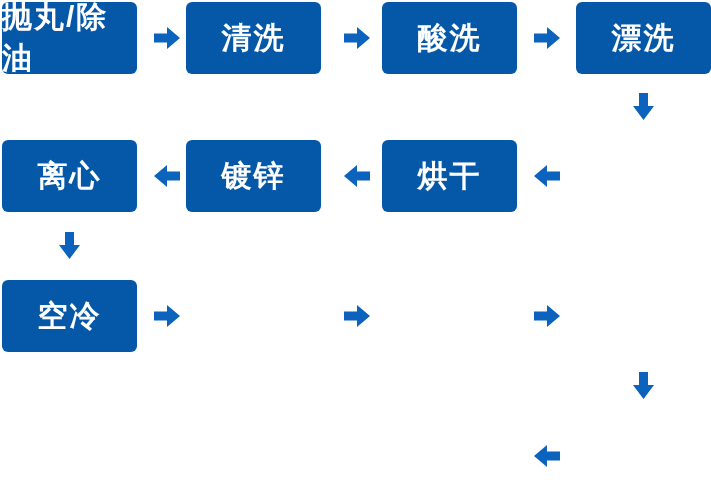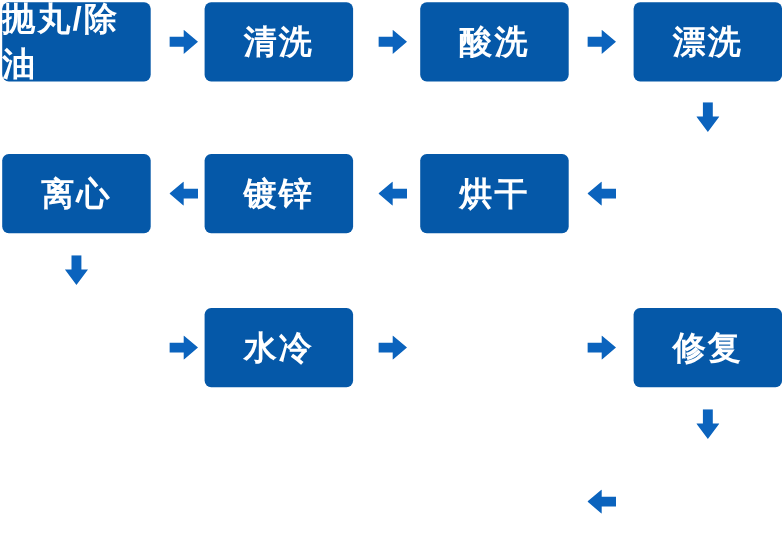--- a/index.html
+++ b/index.html
@@ -95,37 +95,36 @@
       </svg>
     </div>
   <div class="node c0 r1">离心</div>
 
   <div class="arrow dc0 dv1">
       <svg width="21" height="27" viewBox="0 0 21 27">
         <polygon points="6,0 15,0 15,13 21,13 10.5,27 0,13 6,13"></polygon>
       </svg>
     </div>
 
+  <div class="node c0 r2">空冷</div>
   <div class="arrow ag0 ar2">
       <svg width="26" height="22" viewBox="0 0 26 22">
         <polygon points="0,6.5 13,6.5 13,0 26,11 13,22 13,15.5 0,15.5"></polygon>
       </svg>
     </div>
-  <div class="node c1 r2">水冷</div>
   <div class="arrow ag1 ar2">
       <svg width="26" height="22" viewBox="0 0 26 22">
         <polygon points="0,6.5 13,6.5 13,0 26,11 13,22 13,15.5 0,15.5"></polygon>
       </svg>
     </div>
   <div class="arrow ag2 ar2">
       <svg width="26" height="22" viewBox="0 0 26 22">
         <polygon points="0,6.5 13,6.5 13,0 26,11 13,22 13,15.5 0,15.5"></polygon>
       </svg>
     </div>
-  <div class="node c3 r2">修复</div>
 
   <div class="arrow dc3 dv2">
       <svg width="21" height="27" viewBox="0 0 21 27">
         <polygon points="6,0 15,0 15,13 21,13 10.5,27 0,13 6,13"></polygon>
       </svg>
     </div>
 
   <div class="arrow ag2 ar3">
       <svg width="26" height="22" viewBox="0 0 26 22">
         <polygon points="26,6.5 13,6.5 13,0 0,11 13,22 13,15.5 26,15.5"></polygon>

